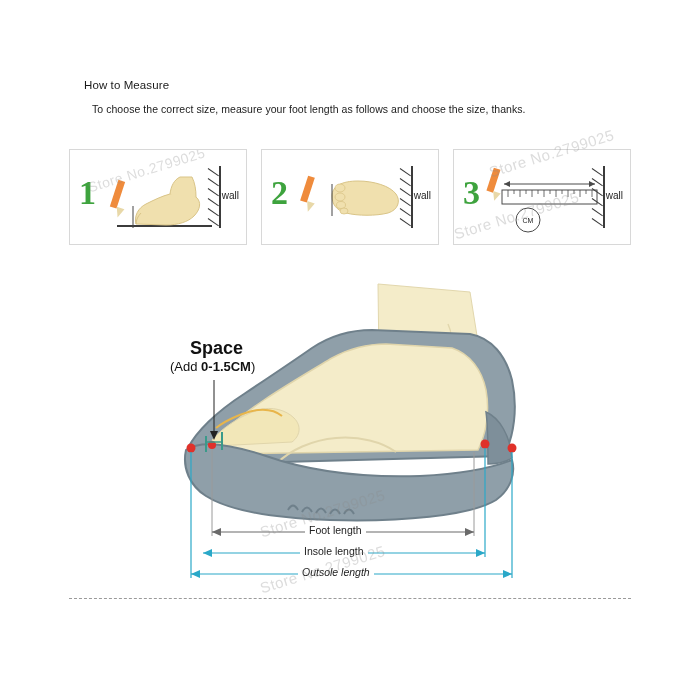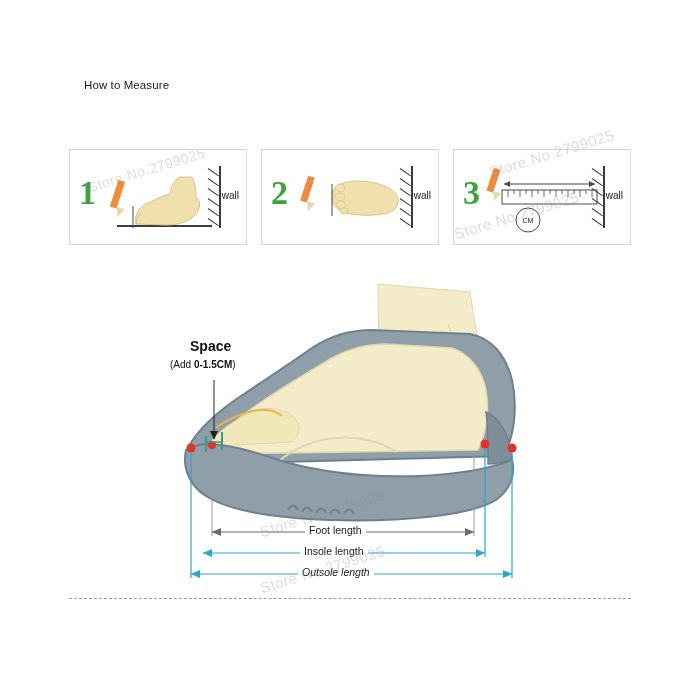--- a/index.html
+++ b/index.html
@@ -102,29 +102,29 @@
     transform-origin: left center;
   }
 
   .svg-layer { position: absolute; left: 0; top: 0; }
 
   
   .space-label {
     position: absolute;
     left: 190px;
     top: 326px;
-    font-size: 14px;
+    font-size: 18px;
     font-weight: bold;
     color: #111;
   }
   .space-sub {
     position: absolute;
     left: 170px;
     top: 347px;
-    font-size: 10px;
+    font-size: 13px;
     color: #111;
   }
   .space-sub b { font-weight: bold; }
 
   .meas-label {
     position: absolute;
     font-size: 10.5px;
     color: #222;
     background: #ffffff;
     padding: 0 4px;
@@ -160,20 +160,21 @@
     width: 562px;
     border-top: 1px dashed #9a9a9a;
   }
 </style>
 </head>
 <body>
 
 <div class="page">
 
   <div class="title">How to Measure</div>
+  <div class="subtitle">To choose the correct size, measure your foot length as follows and choose the size, thanks.</div>
 
   <div class="steps">
 
     <div class="step-box" id="step-1">
       <div class="step-num">1</div>
       <svg class="svg-layer" width="178" height="96" viewBox="0 0 178 96">
 
         <line x1="47" y1="76" x2="142" y2="76" stroke="#3b3b3b" stroke-width="2"></line>
 
         <g>

